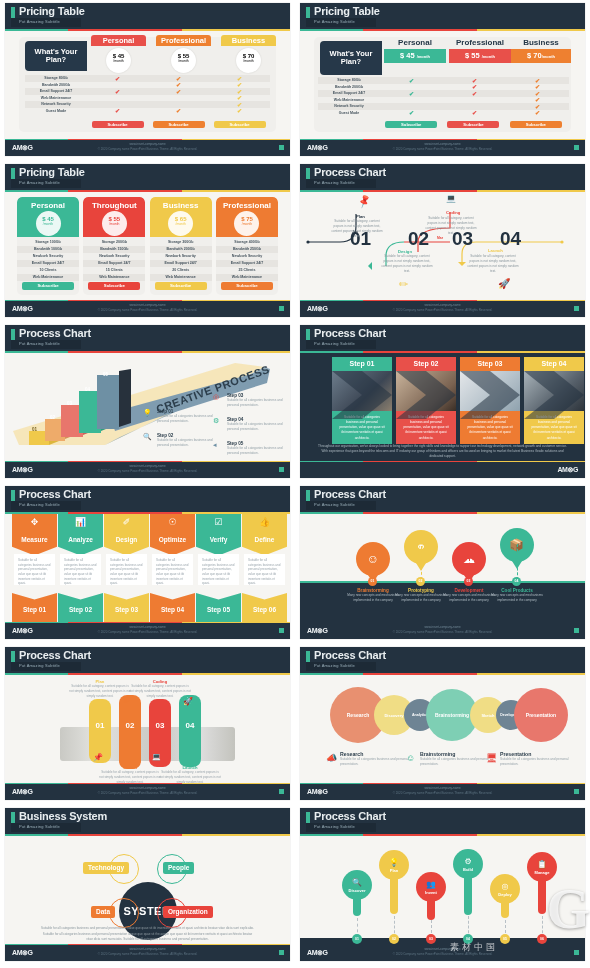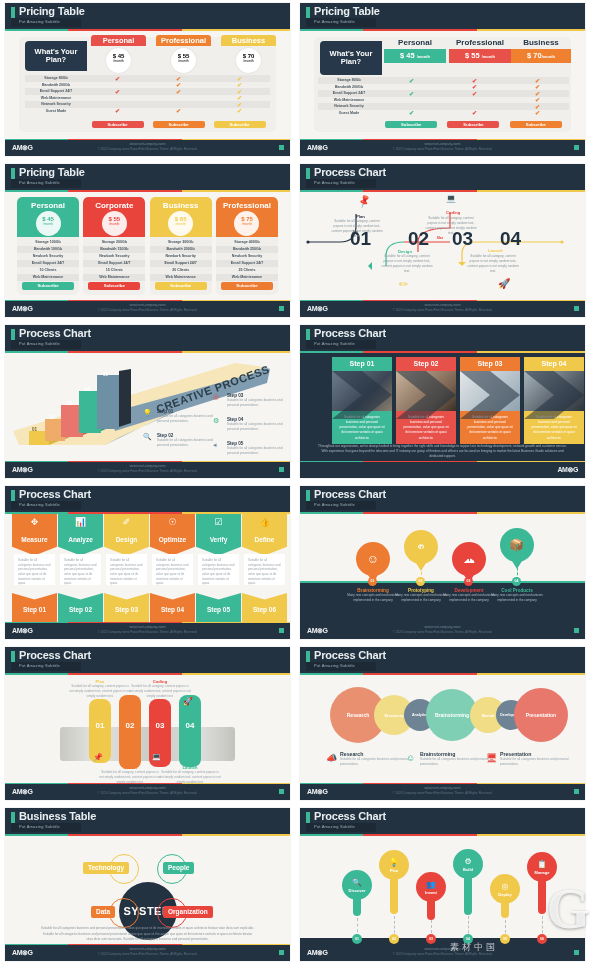--- a/index.html
+++ b/index.html
@@ -451,21 +451,21 @@
                 <div>Bandwith 100Gb</div>
               <div>Newbork Security</div>
                 <div>Email Support 24/7</div>
               <div>10 Clients</div>
                 <div>Web Maintenance</div>
             </div>
             <div class="pc-sub" style="background:#3bb896">Subscribe</div>
           </div>
           <div class="pc">
             <div class="pc-top" style="background:#e8443c">
-              <span class="nm">Corporate</span>
+              <span class="nm">Throughout</span>
               <div class="pc-circ" style="color:#e8443c"><span>$ 55</span><small>/month</small></div>
             </div>
             <div class="pc-feat">
               <div>Storage 200Gb</div>
                 <div>Bandwith 150Gb</div>
               <div>Newbork Security</div>
                 <div>Email Support 24/7</div>
               <div>15 Clients</div>
                 <div>Web Maintenance</div>
             </div>
@@ -977,21 +977,21 @@
         <div class="pg"></div>
       </div>
     </div>
   </div>
 
   <div class="slide-cell">
     <div class="slide">
       <div class="hdr">
         <div class="tick"></div>
         <div class="subbg"></div>
-        <div class="ttl">Business Table</div>
+        <div class="ttl">Business System</div>
         <div class="sub">Put Amazing Subtitle</div>
       </div>
       <div class="rule">
           <i class="r1"></i>
           <i class="r2"></i>
           <i class="r3"></i>
         </div>
       <div class="light"></div>
       <div class="body-area">
         <div class="sys-core">SYSTEM</div>

